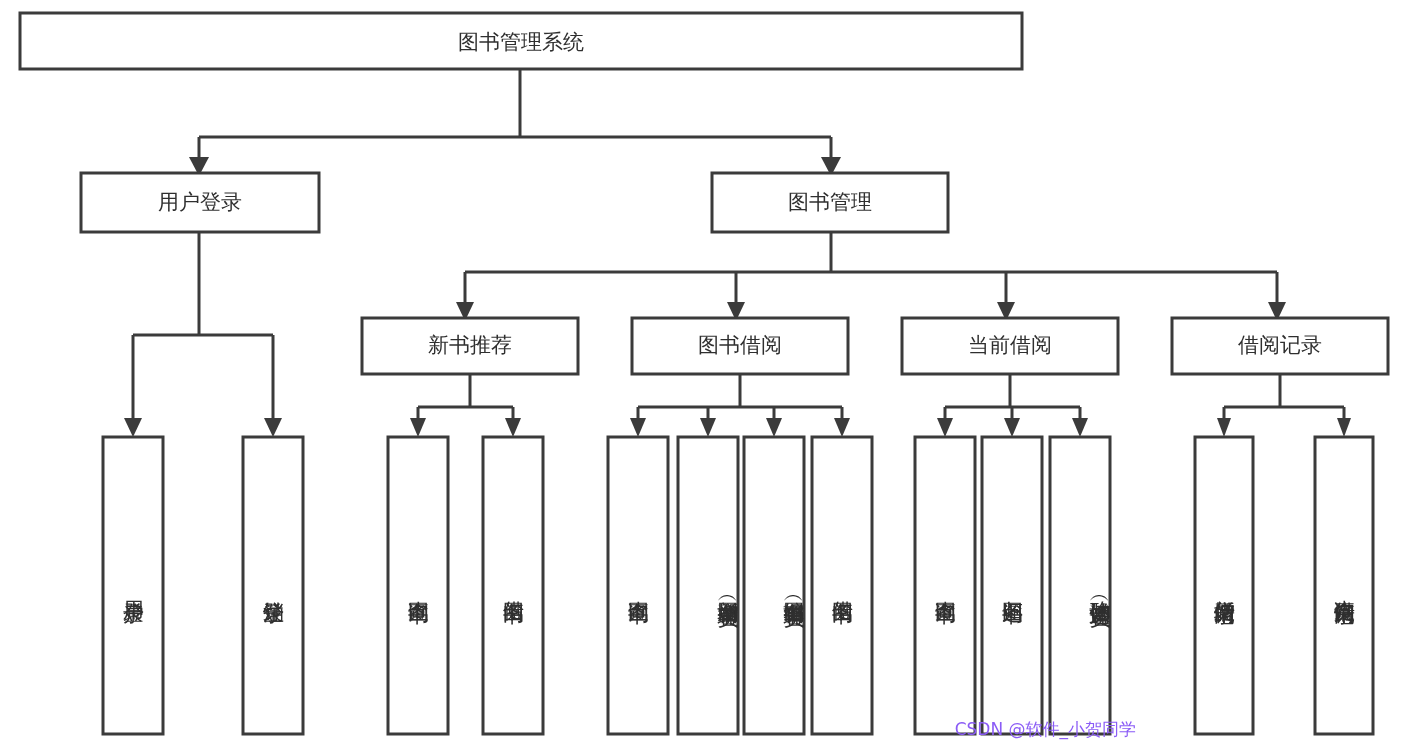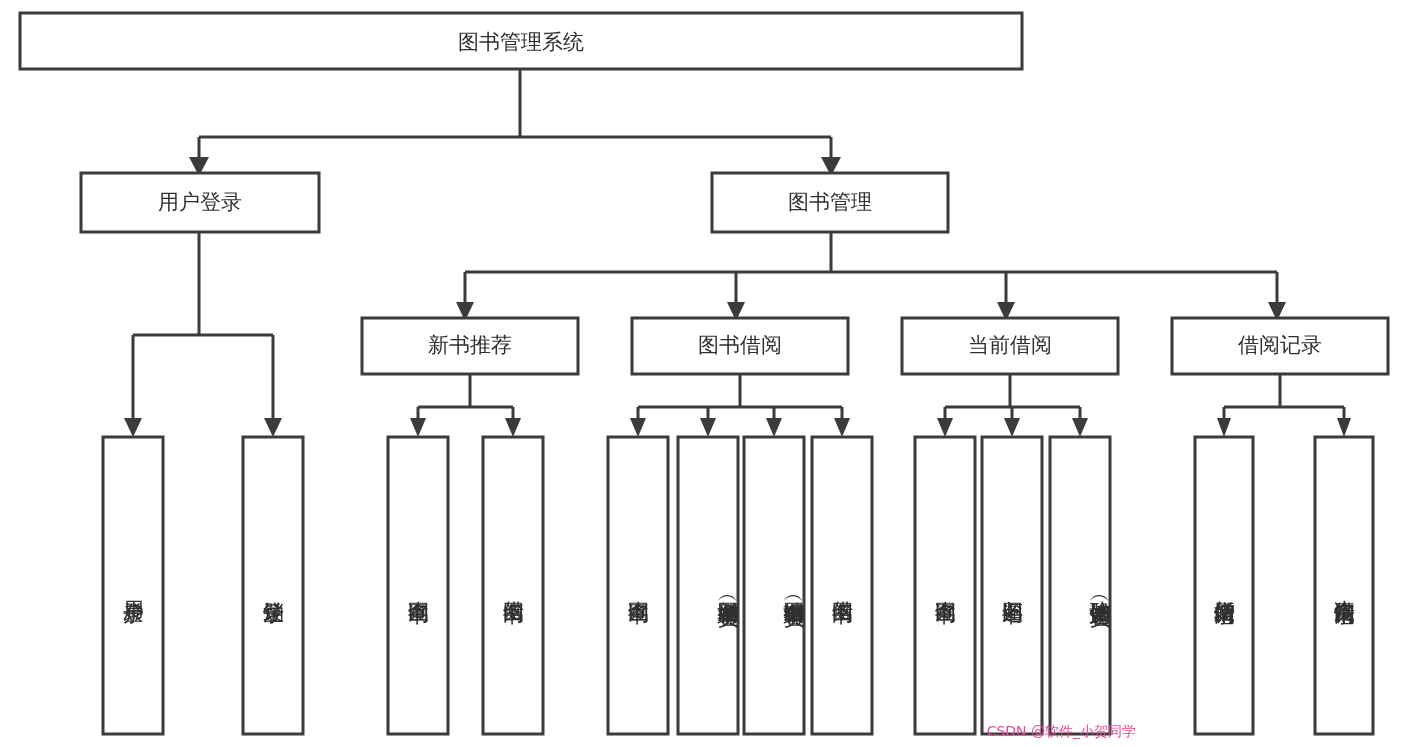--- a/index.html
+++ b/index.html
@@ -67,22 +67,22 @@
     pointer-events: none;
   }
   .vert-label.centered {
     align-items: center;
   }
   #watermark {
     position: absolute;
     right: 8px;
     bottom: 6px;
     font-family: "DejaVu Sans", "Liberation Sans", sans-serif;
-    font-size: 14px;
-    color: #ec4899;
+    font-size: 17px;
+    color: #8b5cf6;
     white-space: nowrap;
     pointer-events: none;
   }
 </style>
 </head>
 <body>
 
 <div id="diagram-root">
 
   <svg id="flow-svg" viewBox="0 0 1405 747">

